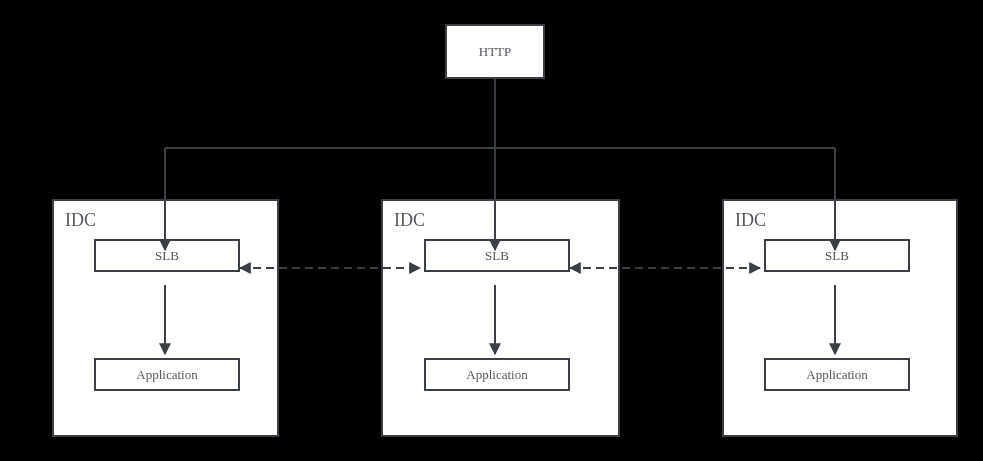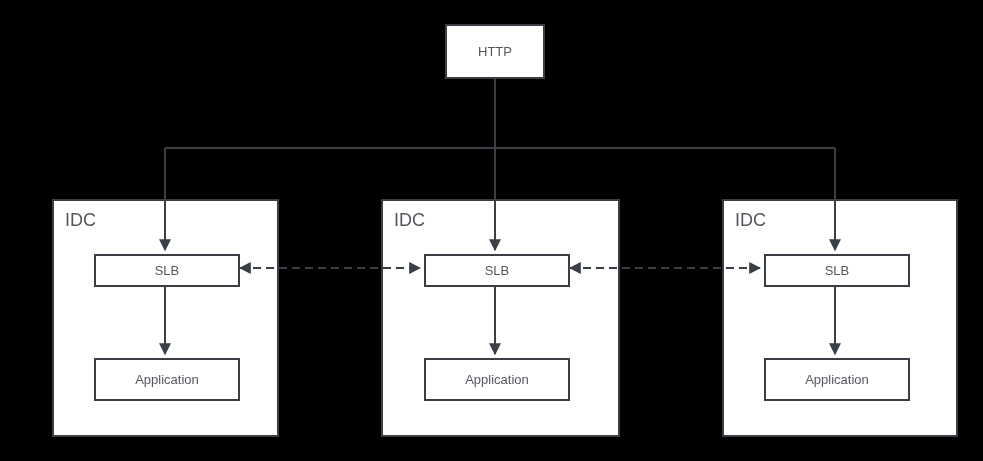--- a/index.html
+++ b/index.html
@@ -6,21 +6,21 @@
     margin: 0;
     padding: 0;
     background: #000;
   }
   #canvas {
     position: relative;
     width: 983px;
     height: 461px;
     background: var(--background, #000000);
     overflow: hidden;
-    font-family: Liberation Sans, sans-serif;
+    font-family: Liberation Serif, serif;
   }
   .node {
     position: absolute;
     box-sizing: border-box;
     background: var(--node-fill, #ffffff);
     border: 2px solid var(--stroke, #3a3f46);
     display: flex;
     align-items: center;
     justify-content: center;
     color: var(--text, #54585e);
@@ -43,22 +43,22 @@
   .group-0 { left: 52px;  width: 227px; }
   .group-1 { left: 381px; width: 239px; }
   .group-2 { left: 722px; width: 236px; }
   .group-label {
     position: absolute;
     left: 11px; top: 9px;
     color: var(--text, #54585e);
     font-size: 18px;
   }
   
-  .slb-node { width: 146px; height: 33px; top: 53px; }
-  .app-node { width: 146px; height: 43px; top: 157px; }
+  .slb-node { width: 146px; height: 33px; top: 38px; }
+  .app-node { width: 146px; height: 33px; top: 157px; }
   .group-0 .slb-node, .group-0 .app-node { left: 40px; }
   .group-1 .slb-node, .group-1 .app-node { left: 41px; }
   .group-2 .slb-node, .group-2 .app-node { left: 40px; }
 
   #connectors {
     position: absolute;
     left: 0; top: 0;
     width: 983px; height: 461px;
     z-index: 5;
     pointer-events: none;

